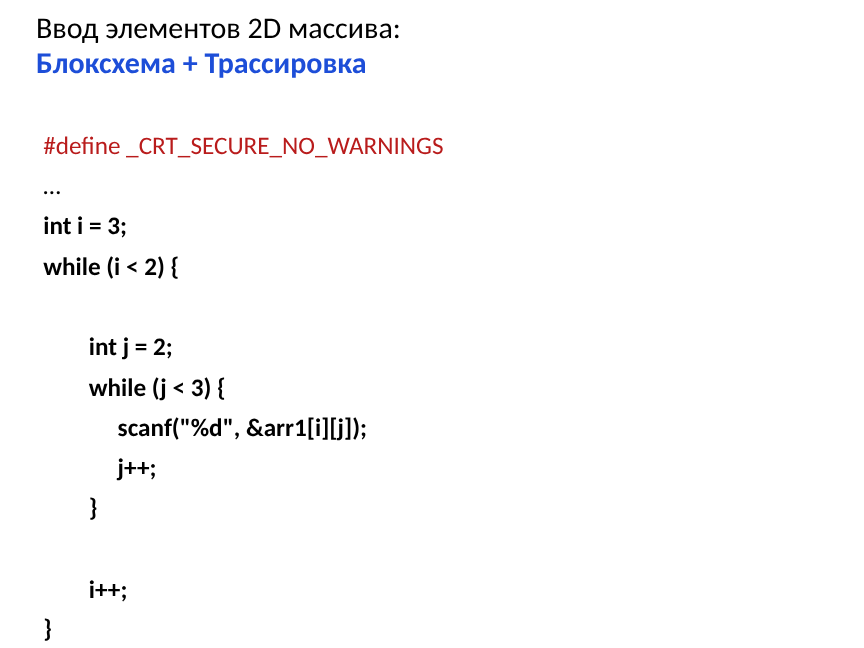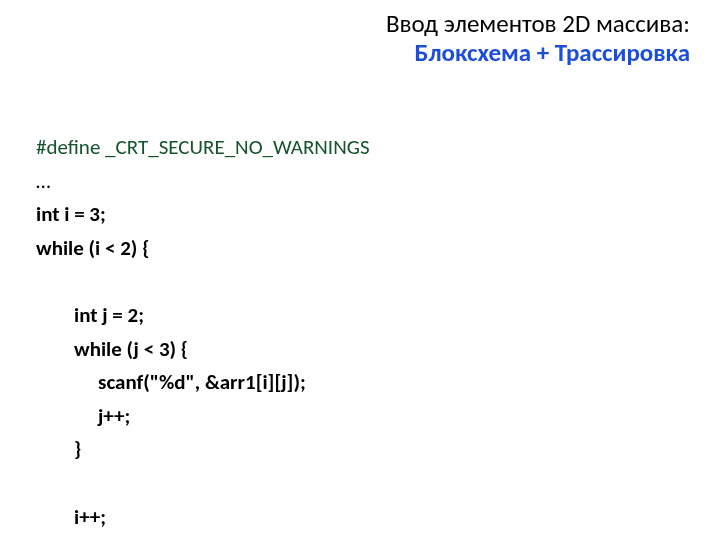--- a/index.html
+++ b/index.html
@@ -11,43 +11,43 @@
     font-family: Calibri, Arial, sans-serif;
     color: #000;
   }
   .slide {
     box-sizing: border-box;
     width: 720px;
     height: 540px;
     padding: 10px 30px 0 30px;
   }
   .title-block {
-    text-align: right;
-    margin-bottom: 30px;
+    text-align: left;
+    margin-bottom: 4px;
     line-height: 1.15;
   }
   .title-line1 {
     font-size: 25px;
     font-weight: 400;
     color: #000;
   }
   .title-line2 {
     font-size: 25px;
     font-weight: 700;
     color: #1d4ed8;
   }
   .code {
     font-family: Calibri, Arial, sans-serif;
     font-size: 21px;
     line-height: 1.6;
     white-space: pre;
     color: #000;
     padding-left: 6px;
   }
-  .gray { color: #14532d; }
+  .gray { color: #b91c1c; }
   .bold { font-weight: 700; }
   .ind1 { padding-left: 38px; display:inline-block; }
   .ind2 { padding-left: 62px; display:inline-block; }
 </style>
 </head>
 <body>
 
 <div class="slide">
   <div class="title-block">
     <div class="title-line1">Ввод элементов 2D массива:</div>

